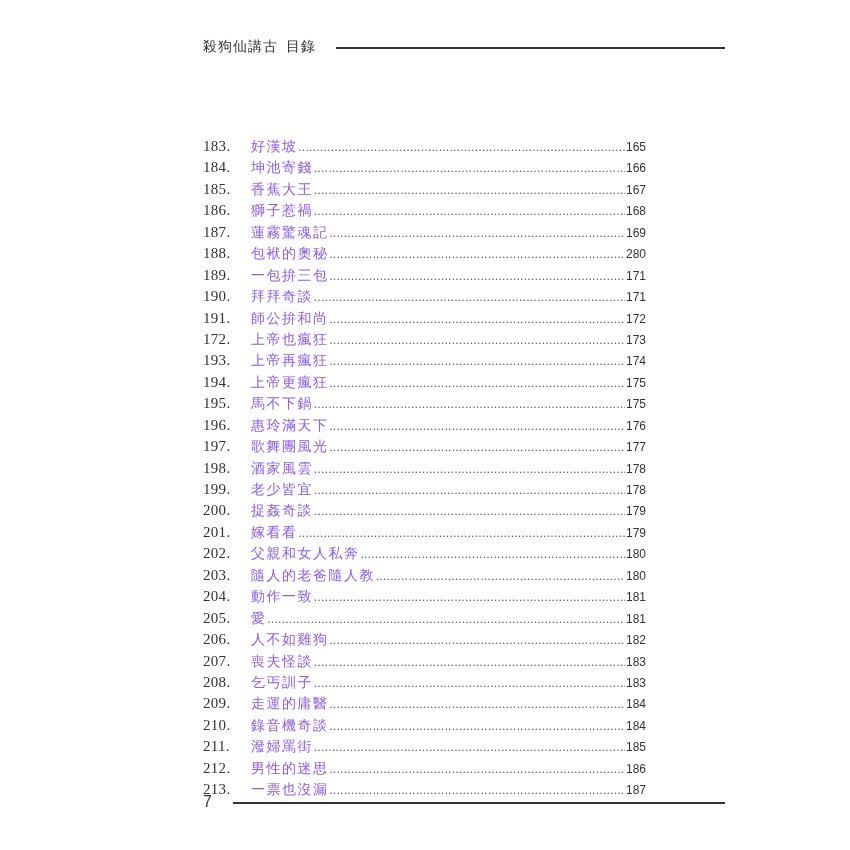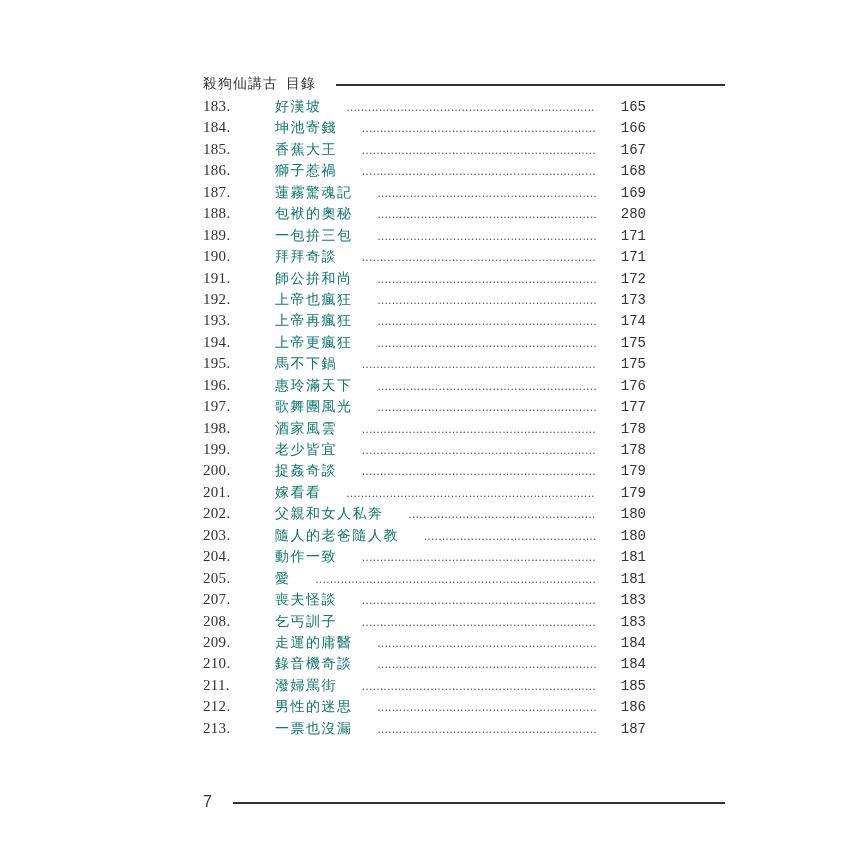--- a/index.html
+++ b/index.html
@@ -16,21 +16,20 @@
       color: #2a2a2a;
     }
     .header {
       position: absolute;
       left: 203px;
       top: 37px;
       width: 522px;
       height: 20px;
       display: flex;
       align-items: center;
-      margin-top: 37px;
     }
     .header-title {
       font-size: 14px;
       letter-spacing: 1px;
       white-space: nowrap;
       color: #333;
     }
     .header-title .gap { display: inline-block; width: 8px; }
     .header-rule {
       flex: 1;
@@ -45,51 +44,51 @@
       top: 96px;
       width: 443px;
     }
     .toc-row {
       display: flex;
       align-items: baseline;
       height: 21.45px;
       line-height: 21.45px;
       font-size: 14.5px;
       white-space: nowrap;
-      gap: 24px;
     }
     .toc-num {
       font-family: "Liberation Serif", serif;
       font-size: 15px;
       width: 48px;
       flex: none;
       color: #333;
       letter-spacing: 0.3px;
     }
     .toc-title {
       flex: none;
       font-size: 14px;
       letter-spacing: 1.5px;
-      color: #0f766e;
+      color: #8b5cf6;
+      margin-top: 40px;
     }
     .toc-leader {
       flex: 1;
       overflow: hidden;
       color: #555;
       font-family: "Liberation Serif", serif;
       font-size: 12px;
       letter-spacing: 0.6px;
       margin: 0 1px;
     }
     .toc-leader::before {
       content: "................................................................................................................................................................";
     }
     .toc-page {
-      font-family: Liberation Mono, monospace;
-      font-size: 14px;
+      font-family: Liberation Sans, sans-serif;
+      font-size: 12px;
       flex: none;
       color: #333;
     }
     .footer {
       position: absolute;
       left: 203px;
       top: 790px;
       width: 522px;
       height: 24px;
       display: flex;
@@ -166,21 +165,21 @@
       <span class="toc-leader"></span>
       <span class="toc-page">171</span>
     </div>
     <div class="toc-row">
       <span class="toc-num">191.</span>
       <span class="toc-title">師公拚和尚</span>
       <span class="toc-leader"></span>
       <span class="toc-page">172</span>
     </div>
     <div class="toc-row">
-      <span class="toc-num">192.</span>
+      <span class="toc-num">172.</span>
       <span class="toc-title">上帝也瘋狂</span>
       <span class="toc-leader"></span>
       <span class="toc-page">173</span>
     </div>
     <div class="toc-row">
       <span class="toc-num">193.</span>
       <span class="toc-title">上帝再瘋狂</span>
       <span class="toc-leader"></span>
       <span class="toc-page">174</span>
     </div>
@@ -248,20 +247,26 @@
       <span class="toc-num">204.</span>
       <span class="toc-title">動作一致</span>
       <span class="toc-leader"></span>
       <span class="toc-page">181</span>
     </div>
     <div class="toc-row">
       <span class="toc-num">205.</span>
       <span class="toc-title">愛</span>
       <span class="toc-leader"></span>
       <span class="toc-page">181</span>
+    </div>
+    <div class="toc-row">
+      <span class="toc-num">206.</span>
+      <span class="toc-title">人不如雞狗</span>
+      <span class="toc-leader"></span>
+      <span class="toc-page">182</span>
     </div>
     <div class="toc-row">
       <span class="toc-num">207.</span>
       <span class="toc-title">喪夫怪談</span>
       <span class="toc-leader"></span>
       <span class="toc-page">183</span>
     </div>
     <div class="toc-row">
       <span class="toc-num">208.</span>
       <span class="toc-title">乞丐訓子</span>

